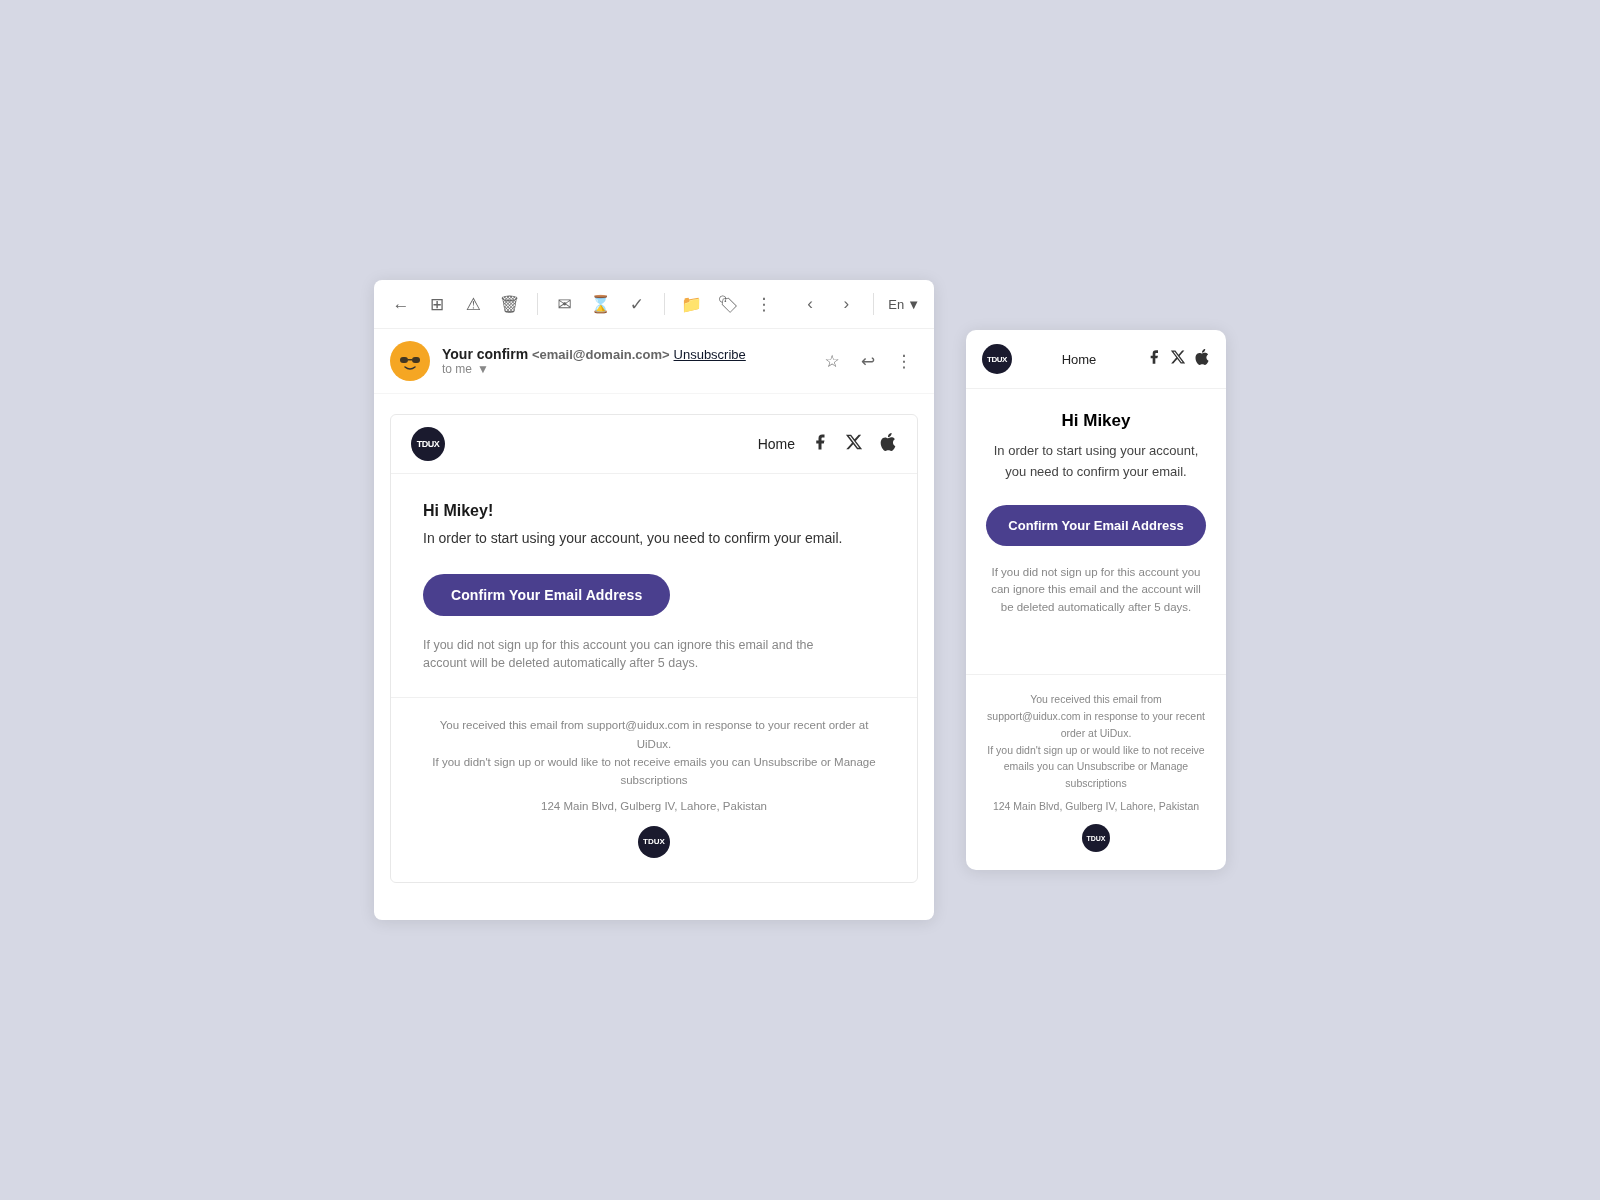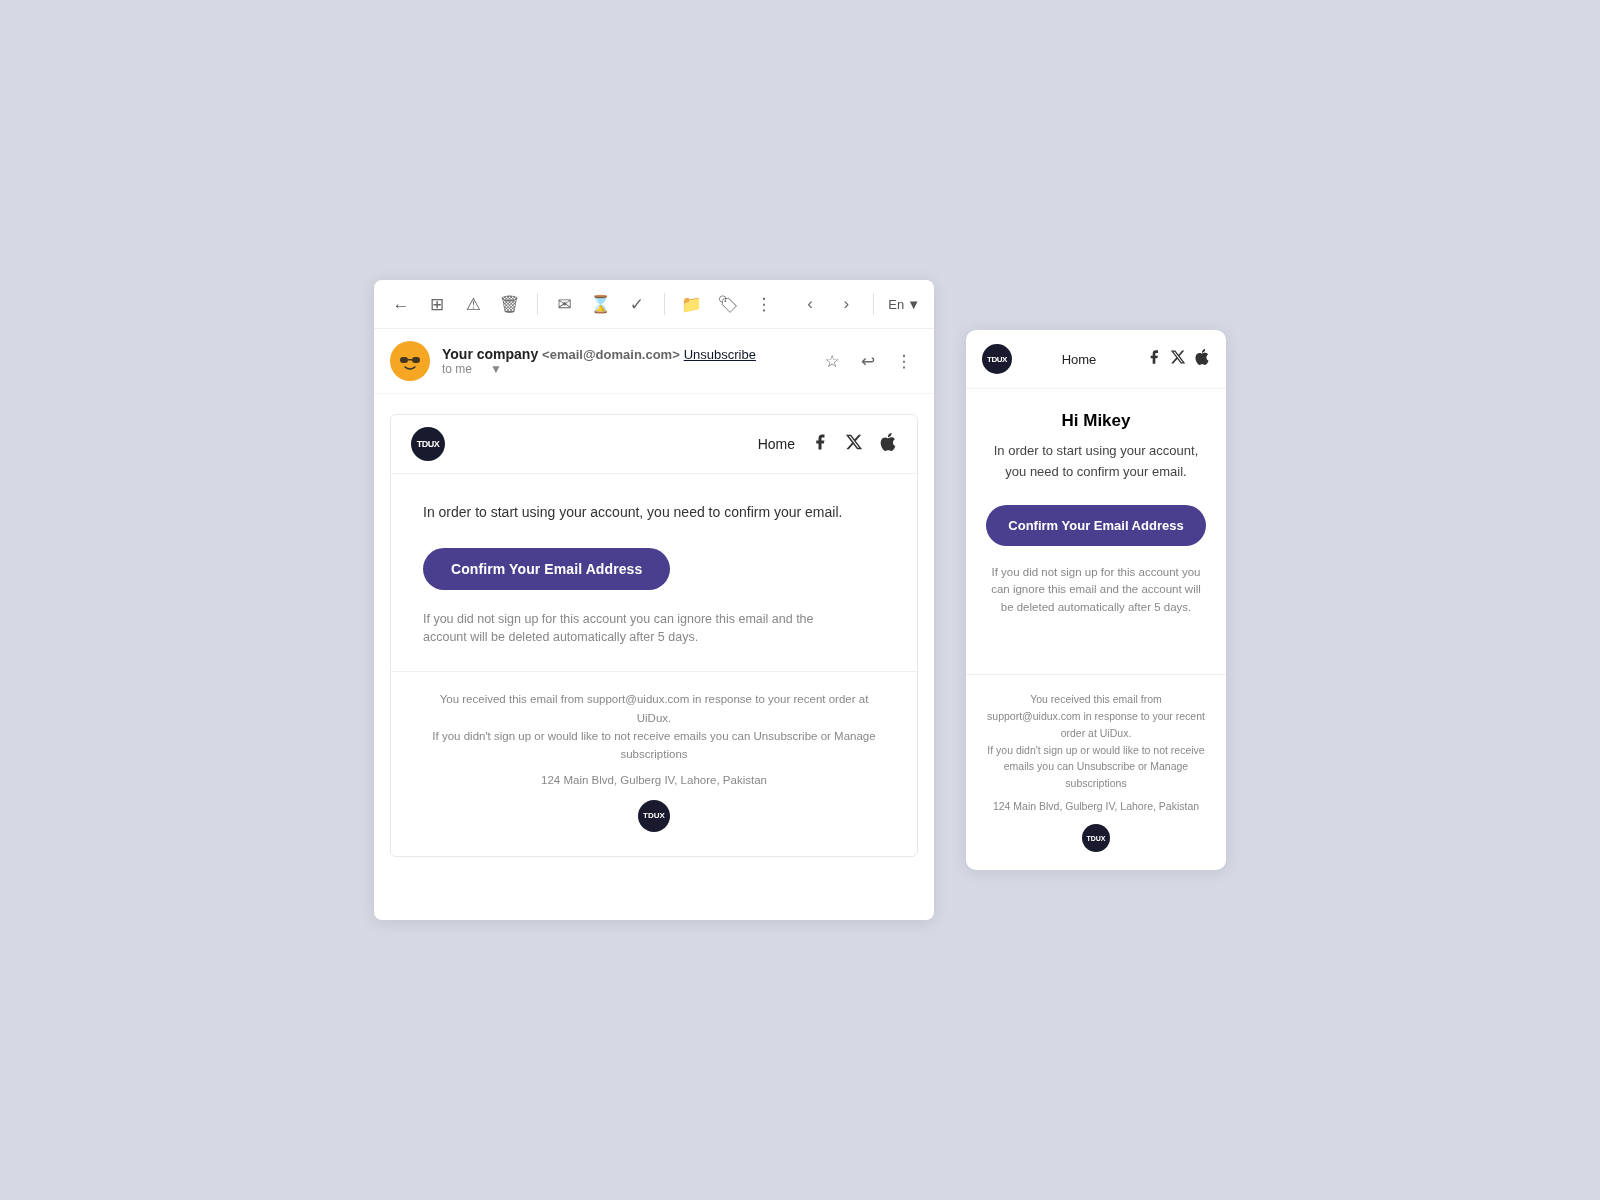--- a/index.html
+++ b/index.html
@@ -98,21 +98,21 @@
       font-size: 13px;
       font-weight: 400;
       text-decoration: underline;
       cursor: pointer;
     }
     .to-me {
       font-size: 12px;
       color: #888;
       display: flex;
       align-items: center;
-      gap: 18px;
+      gap: 5px;
       cursor: pointer;
     }
     .header-actions {
       display: flex;
       align-items: center;
       gap: 8px;
       color: #666;
     }
     .header-actions span {
       cursor: pointer;
@@ -386,21 +386,21 @@
 
         <rect x="6" y="12" width="8" height="6" rx="3" fill="#222" opacity="0.85"></rect>
         <rect x="18" y="12" width="8" height="6" rx="3" fill="#222" opacity="0.85"></rect>
         <rect x="14" y="14" width="4" height="1.5" fill="#222" opacity="0.85"></rect>
 
         <path d="M11 22 Q16 26 21 22" stroke="#333" stroke-width="1.5" fill="none" stroke-linecap="round"></path>
       </svg>
     </div>
     <div class="sender-info">
       <div class="sender-name">
-        <span>Your company</span>
+        <span>Your confirm</span>
         <span class="sender-email">&lt;email@domain.com&gt;</span>
         <span class="unsubscribe-link">Unsubscribe</span>
       </div>
       <div class="to-me">
         <span>to me</span>
         <span>▼</span>
       </div>
     </div>
     <div class="header-actions">
       <span>☆</span>
@@ -431,20 +431,21 @@
           <span class="nav-icon">
             <svg width="18" height="18" viewBox="0 0 24 24" fill="#333">
                 <path d="M12.152 6.896c-.948 0-2.415-1.078-3.96-1.04-2.04.027-3.91 1.183-4.961 3.014-2.117 3.675-.546 9.103 1.519 12.09 1.013 1.454 2.208 3.09 3.792 3.039 1.52-.065 2.09-.987 3.935-.987 1.831 0 2.35.987 3.96.948 1.637-.026 2.676-1.48 3.676-2.948 1.156-1.688 1.636-3.325 1.662-3.415-.039-.013-3.182-1.221-3.22-4.857-.026-3.04 2.48-4.494 2.597-4.559-1.429-2.09-3.623-2.324-4.39-2.376-2-.156-3.675 1.09-4.61 1.09z"></path>
                 <path d="M15.53 3.83c.843-1.012 1.4-2.427 1.245-3.83-1.207.052-2.662.805-3.532 1.818-.78.896-1.454 2.338-1.273 3.714 1.338.104 2.715-.688 3.559-1.701z"></path>
               </svg>
           </span>
         </div>
       </div>
 
       <div class="email-main-content">
+        <div class="email-greeting">Hi Mikey!</div>
         <div class="email-body-text">In order to start using your account, you need to confirm your email.</div>
         <button class="confirm-btn">Confirm Your Email Address</button>
         <div class="ignore-text">If you did not sign up for this account you can ignore this email and the account will be deleted automatically after 5 days.</div>
       </div>
 
       <div class="email-footer">
         <div class="footer-text">
           <span>You received this email from support@uidux.com in response to your recent order at UiDux.</span><br>
           <span>If you didn't sign up or would like to not receive emails you can Unsubscribe or Manage subscriptions</span>
         </div>

